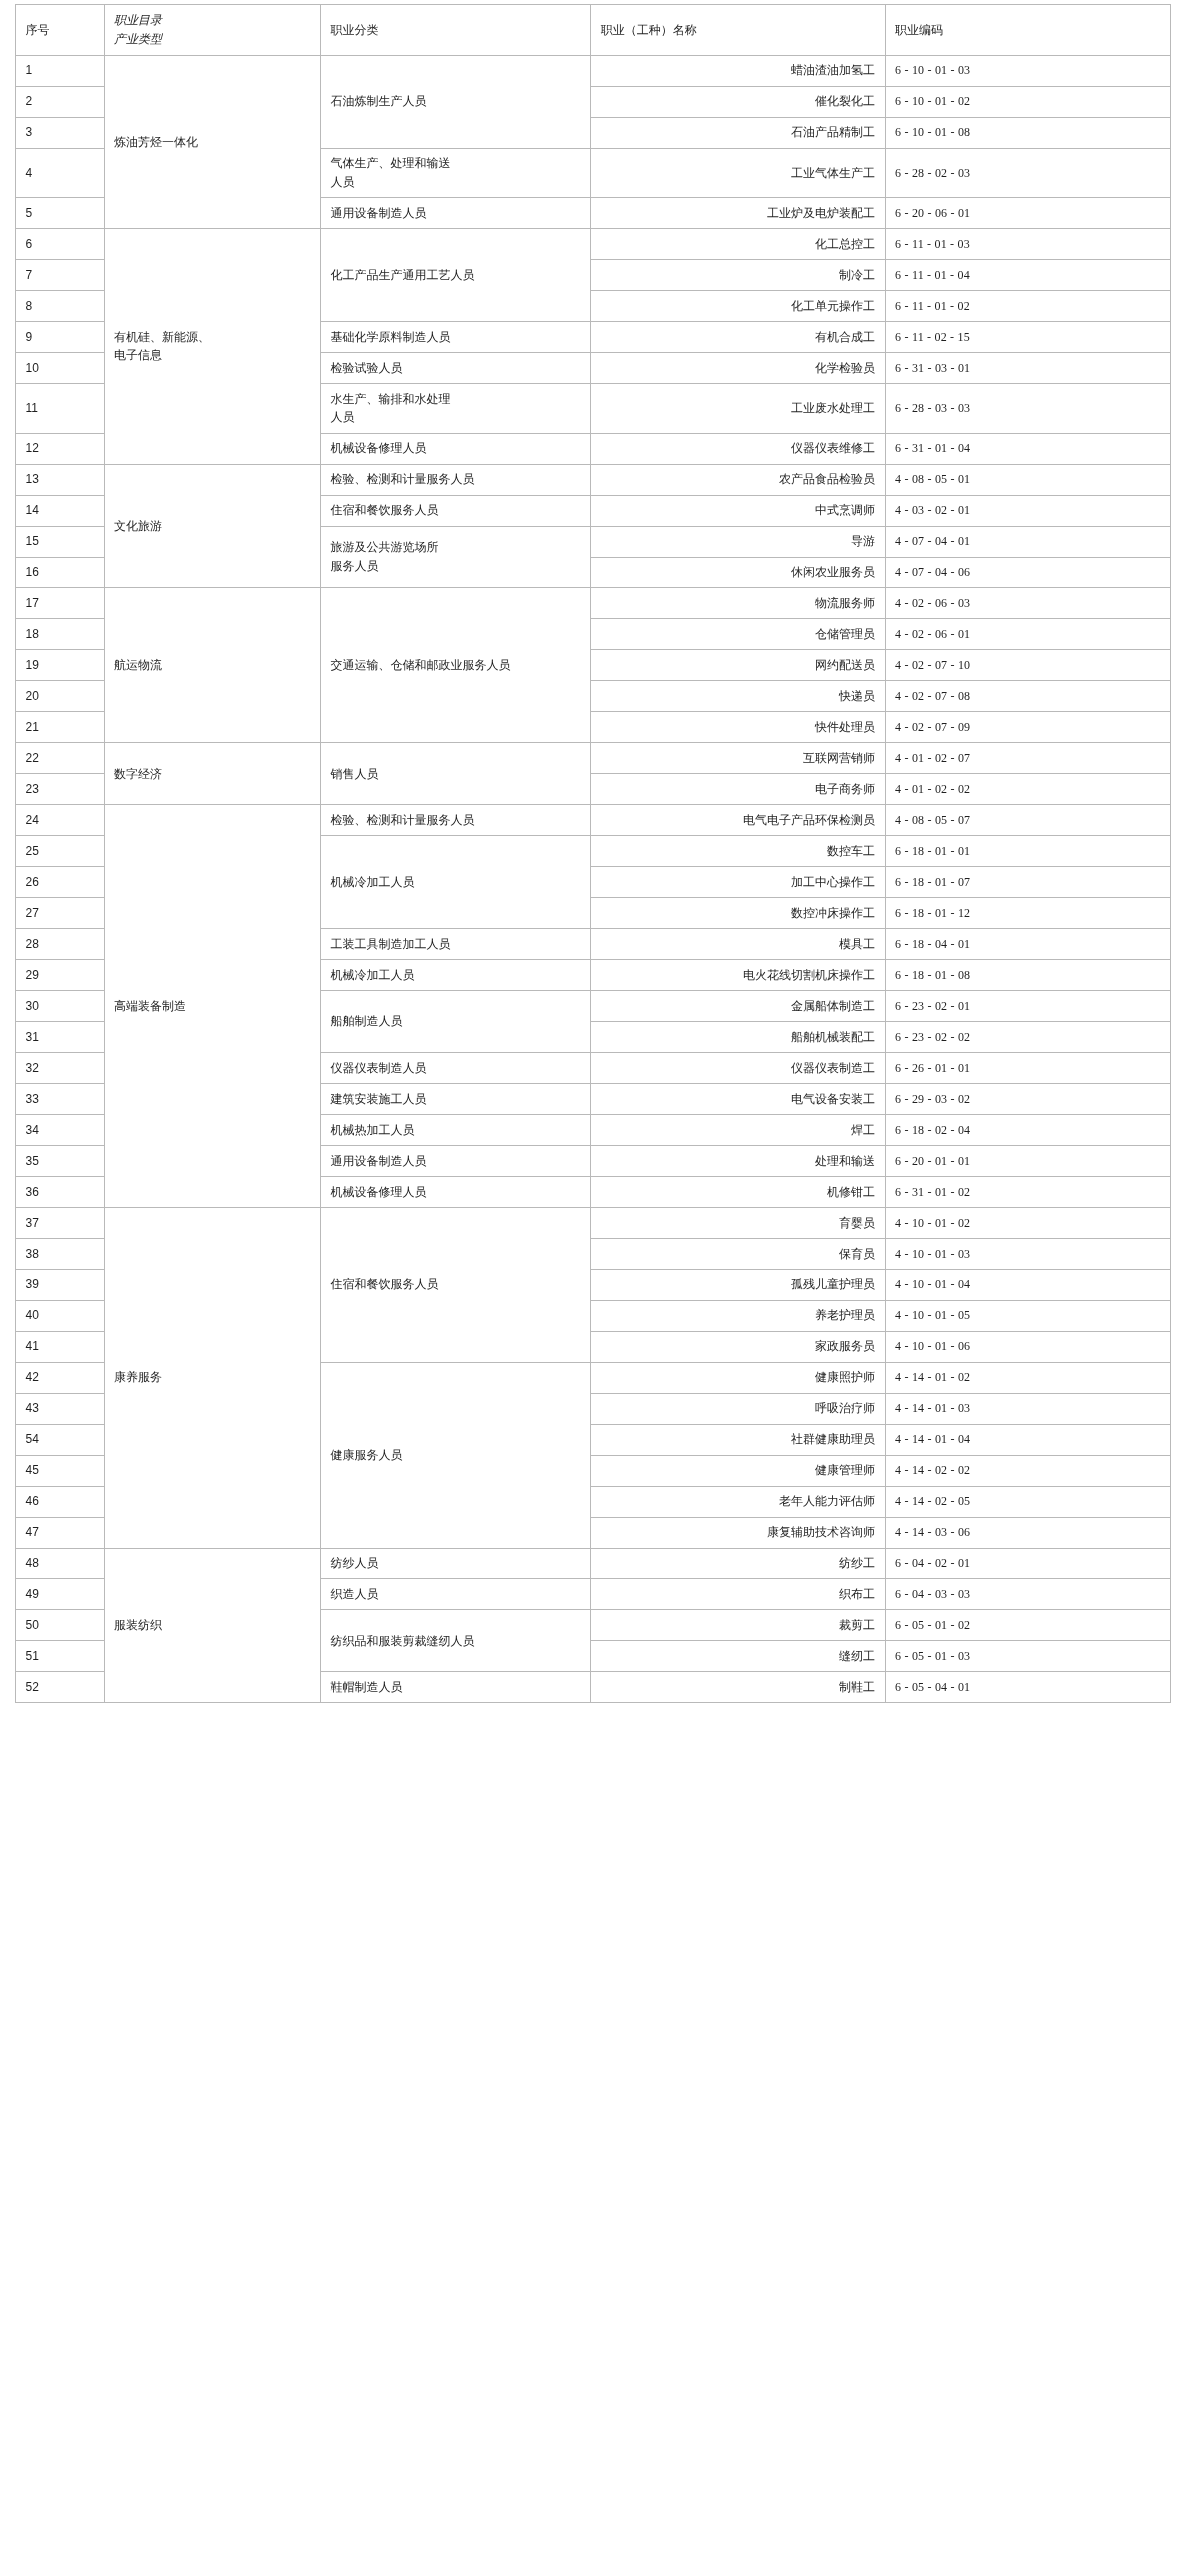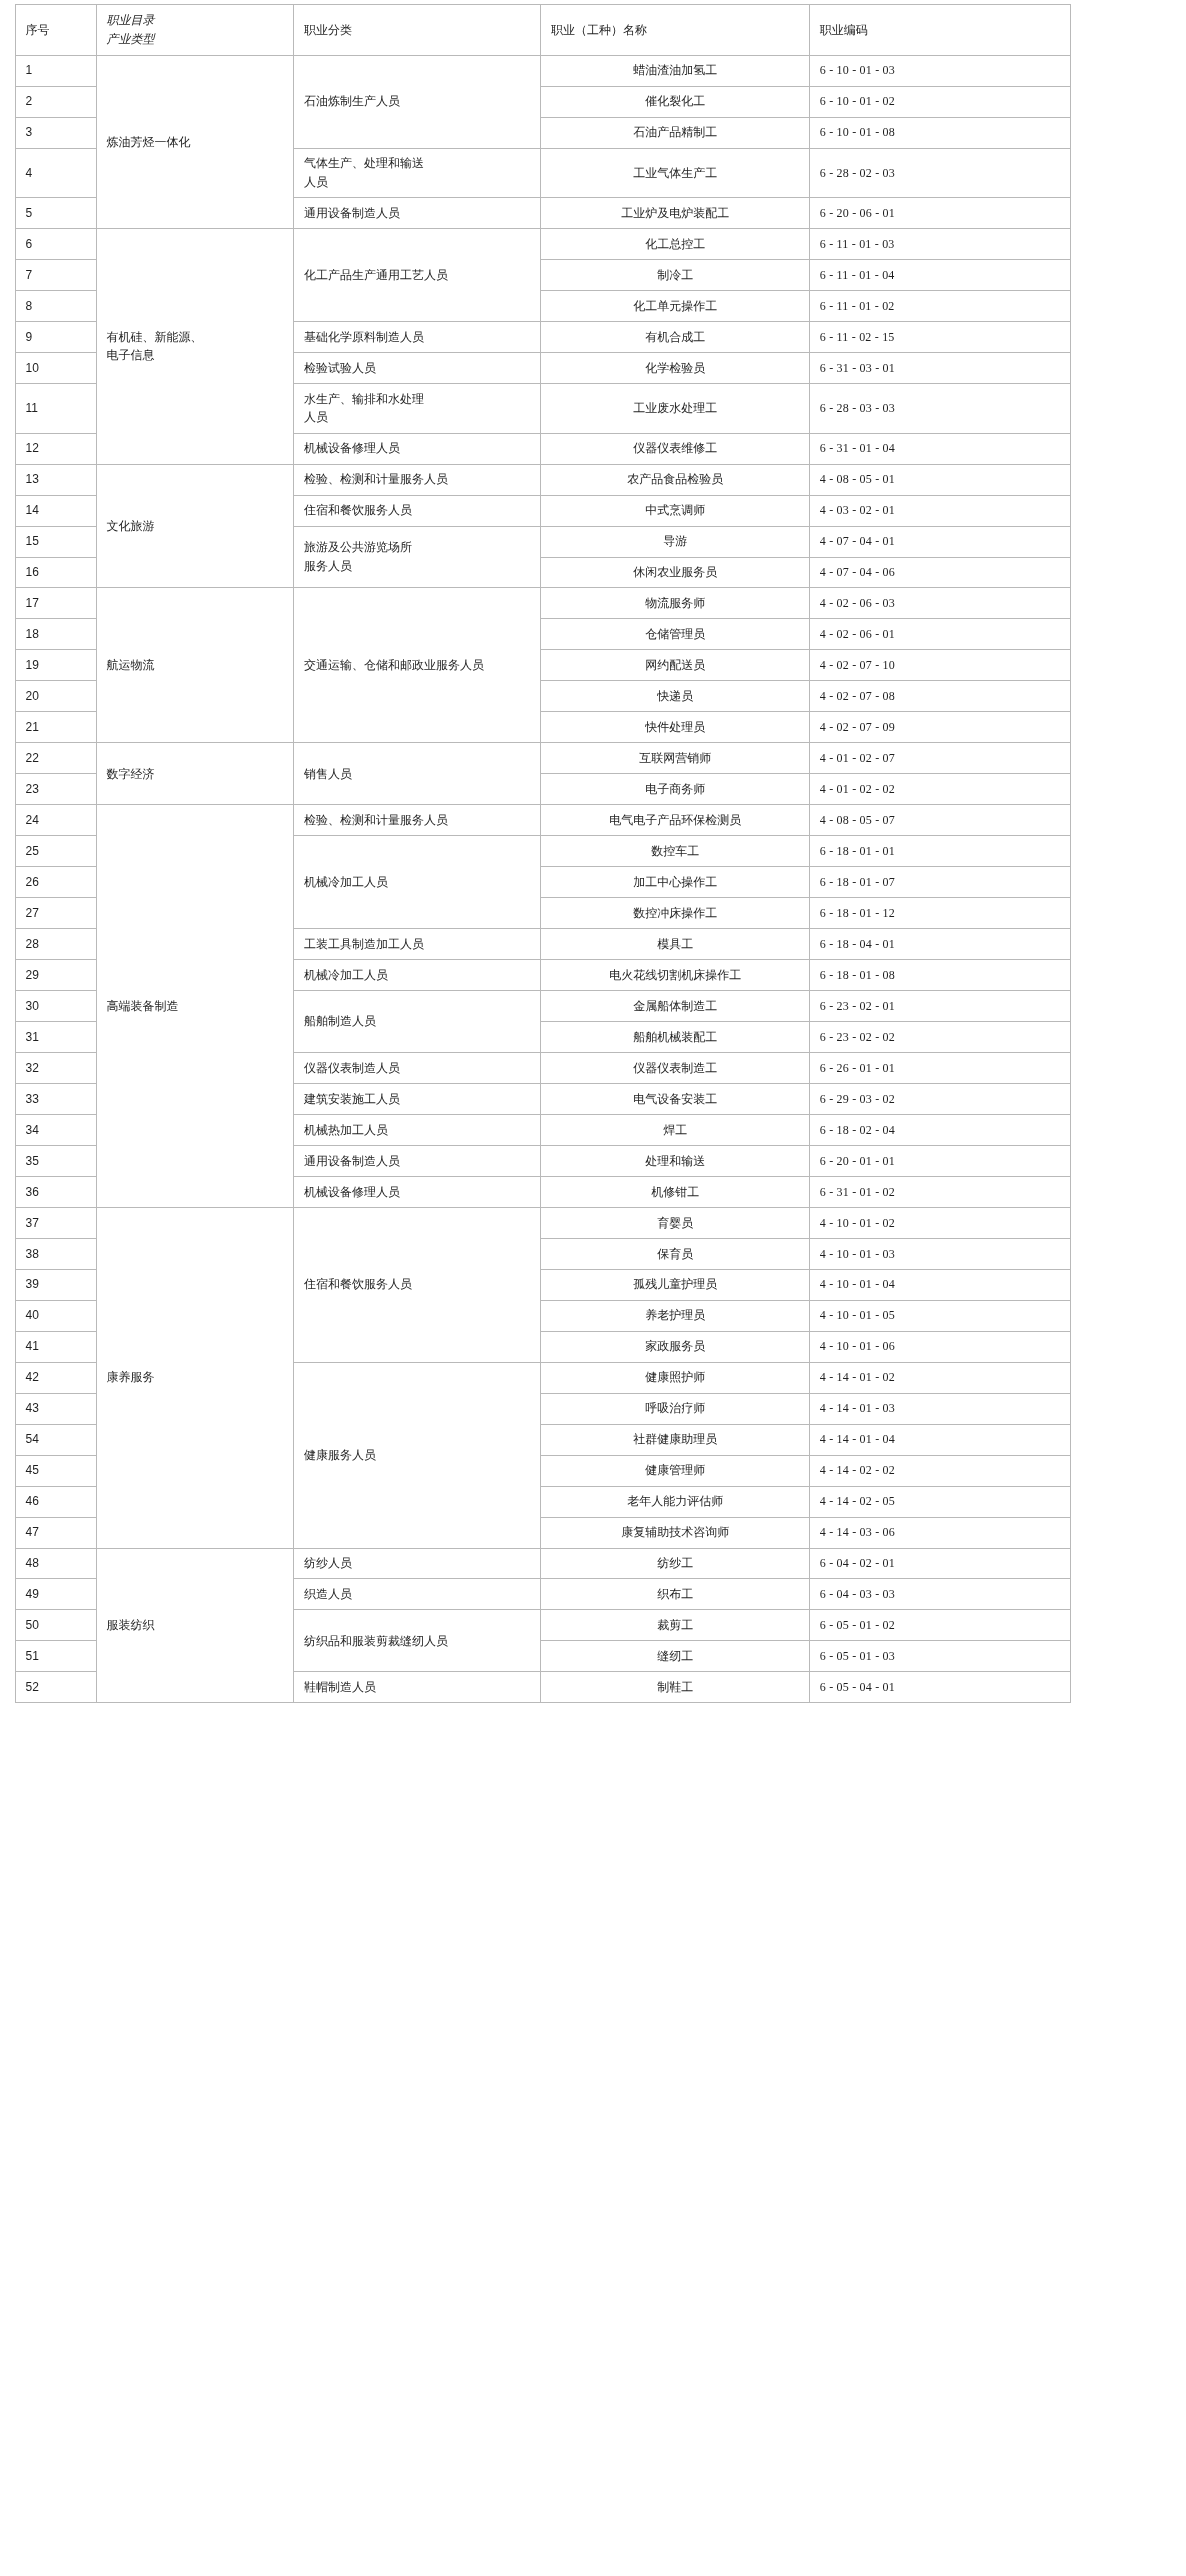--- a/index.html
+++ b/index.html
@@ -12,21 +12,21 @@
     font-family: "Liberation Sans", "DejaVu Sans", sans-serif;
     color: #1a1a1a;
     width: 1186px;
   }
   .sheet {
     width: 1186px;
     padding: 3.8px 15px 9.5px 15px;
   }
   table.occ {
     border-collapse: collapse;
-    width: 1056px;
+    width: 1156px;
     table-layout: fixed;
   }
   table.occ col.c-no    { width: 59px; }
   table.occ col.c-ind   { width: 144px; }
   table.occ col.c-cat   { width: 180px; }
   table.occ col.c-job   { width: 196px; }
   table.occ col.c-code  { width: 190px; }
   table.occ th, table.occ td {
     border: 0.9px solid #b9b9b9;
     font-size: 12px;
@@ -52,21 +52,21 @@
   }
   th .hdr-two span {
     display: block;
     font-style: italic;
   }
   td.ind, td.cat {
     text-align: left;
     margin-left: 14px;
   }
   td.job {
-    text-align: center;
+    text-align: right;
   }
   td.code {
     text-align: left;
     letter-spacing: 0.2px;
     font-family: Liberation Serif, serif;
   }
   .wrap2 span { display: block; }
 </style>
 </head>
 <body>

